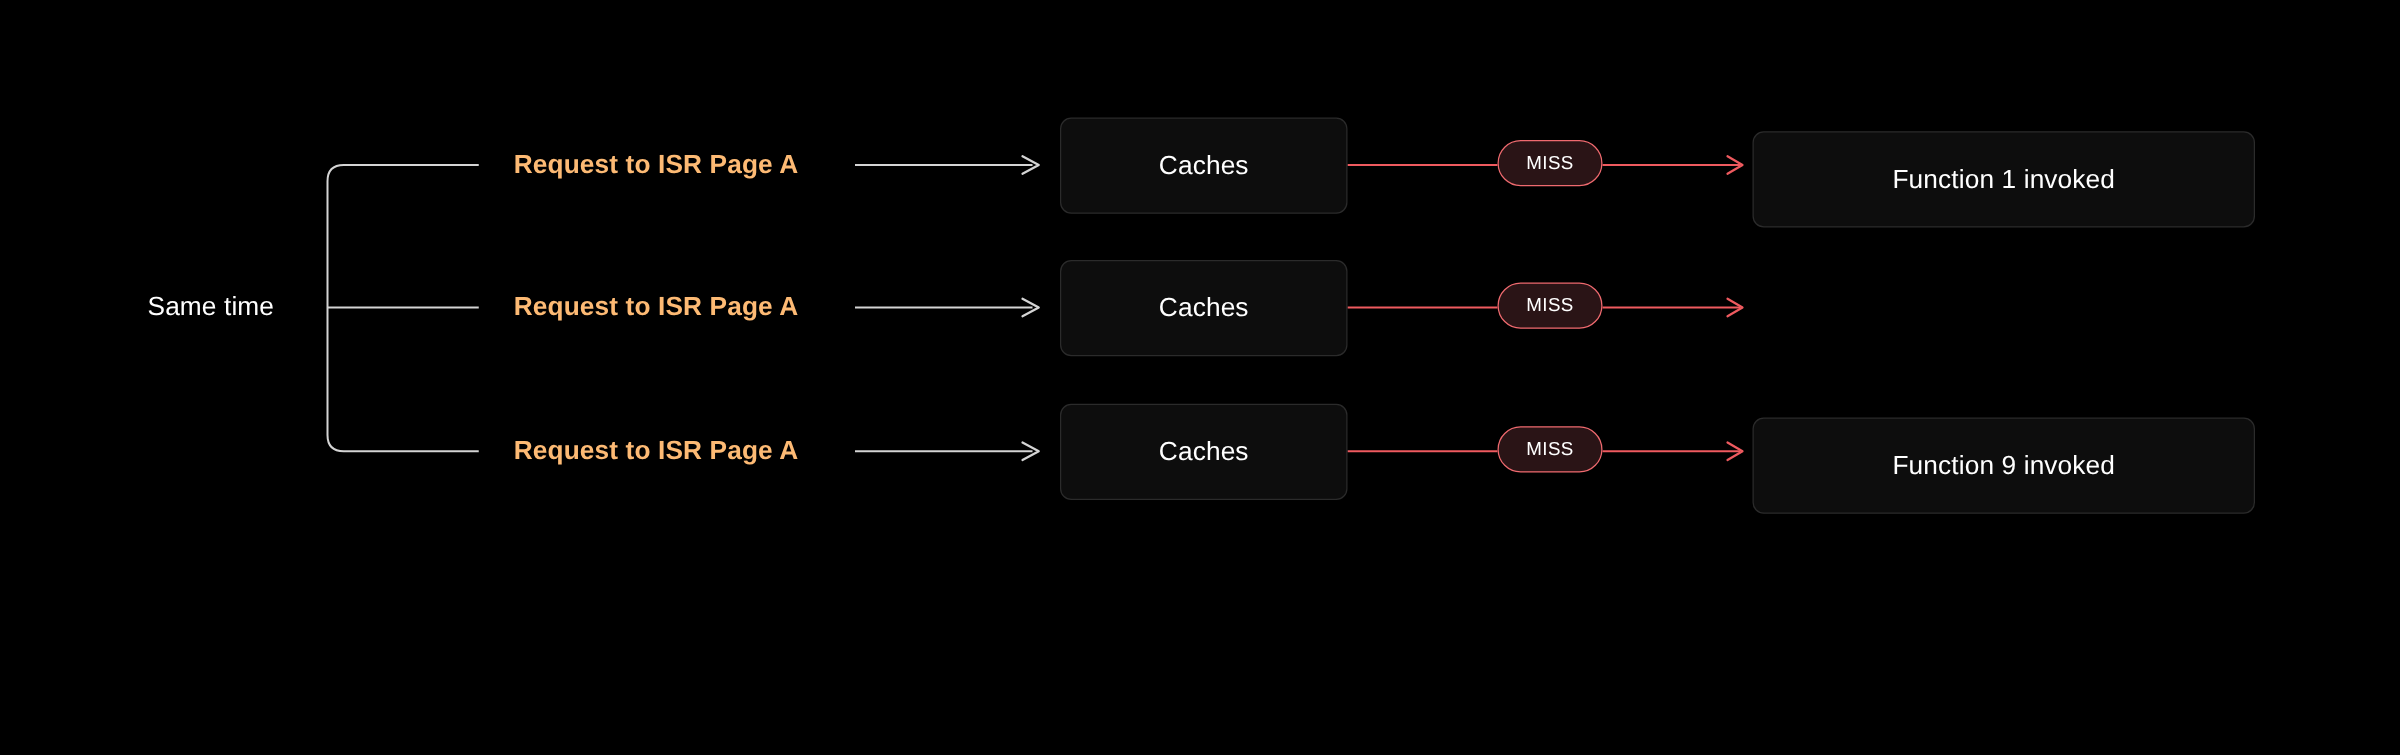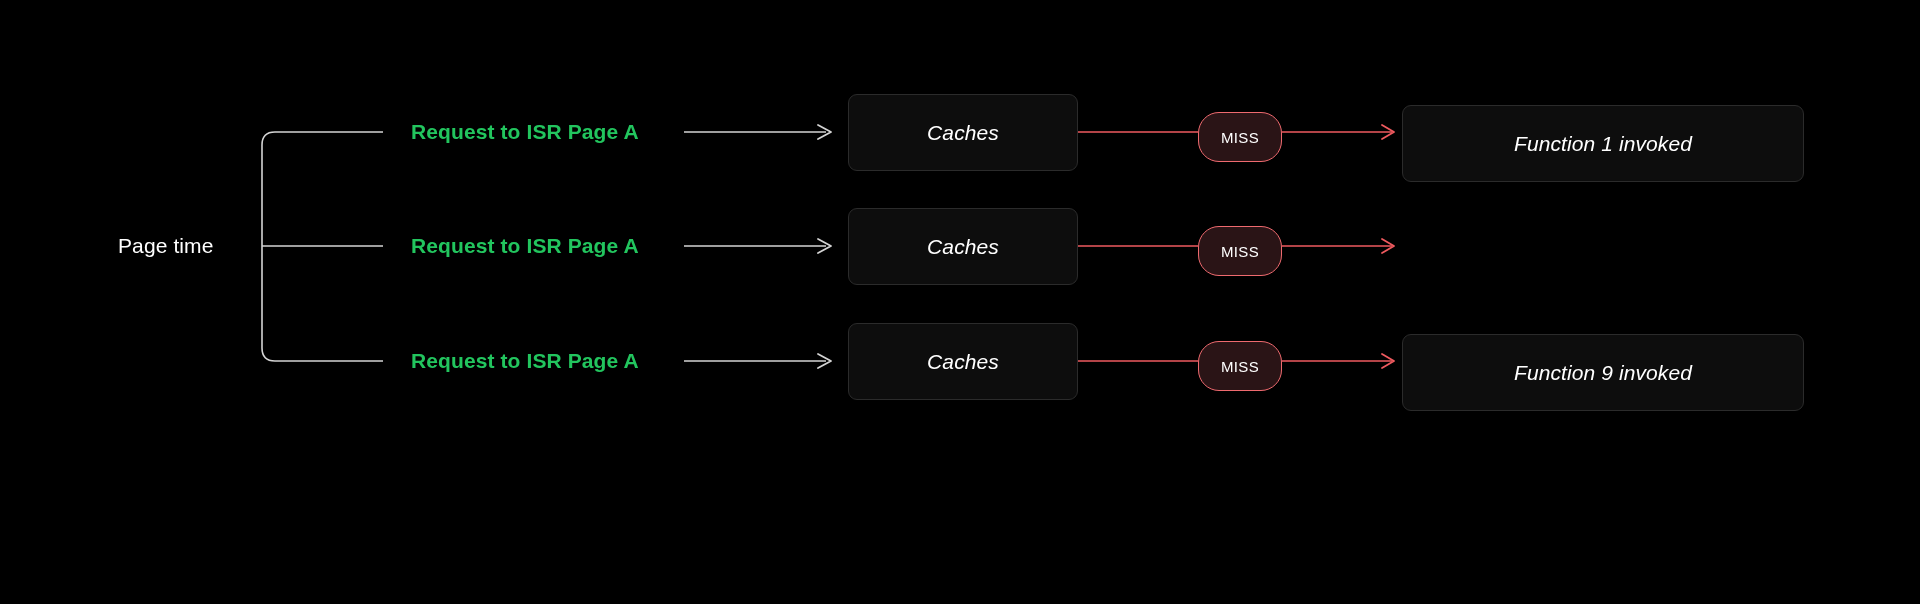--- a/index.html
+++ b/index.html
@@ -42,21 +42,21 @@
     font-size: 21px;
     font-weight: 400;
     letter-spacing: 0.1px;
     line-height: 28px;
     white-space: nowrap;
   }
 
   
   .request-label {
     position: absolute;
-    color: #22c55e;
+    color: #fdba74;
     font-size: 21px;
     font-weight: 700;
     letter-spacing: 0.1px;
     line-height: 28px;
     white-space: nowrap;
     left: 411px;
   }
 
   
   .node-box {
@@ -67,39 +67,38 @@
     border-radius: 9px;
     display: flex;
     align-items: center;
     justify-content: center;
     color: #ffffff;
     font-size: 21px;
     font-weight: 400;
     letter-spacing: 0.1px;
     white-space: nowrap;
     height: 77px;
-    font-style: italic;
   }
   .node-box.caches {
     left: 848px;
     width: 230px;
   }
   .node-box.function {
     left: 1402px;
     width: 402px;
     margin-top: 11px;
   }
 
   
   .miss-badge {
     position: absolute;
     box-sizing: border-box;
     left: 1198px;
     width: 84px;
-    height: 50px;
+    height: 37px;
     border: 1.4px solid #ef6a6f;
     border-radius: 21px;
     background: #2a1416;
     display: flex;
     align-items: center;
     justify-content: center;
     color: #ffffff;
     font-size: 15px;
     font-weight: 400;
     letter-spacing: 0.3px;
@@ -131,21 +130,21 @@
     <line x1="1282" y1="246" x2="1392" y2="246" stroke="#ef5a5f" stroke-width="1.6"></line>
     <polyline points="1382,239 1394,246 1382,253" fill="none" stroke="#ef5a5f" stroke-width="1.8" stroke-linecap="round" stroke-linejoin="round"></polyline>
 
     <line x1="684" y1="361" x2="826" y2="361" stroke="#d4d4d4" stroke-width="1.6"></line>
     <polyline points="818,354 831,361 818,368" fill="none" stroke="#d4d4d4" stroke-width="1.8" stroke-linecap="round" stroke-linejoin="round"></polyline>
     <line x1="1078" y1="361" x2="1198" y2="361" stroke="#ef5a5f" stroke-width="1.6"></line>
     <line x1="1282" y1="361" x2="1392" y2="361" stroke="#ef5a5f" stroke-width="1.6"></line>
     <polyline points="1382,354 1394,361 1382,368" fill="none" stroke="#ef5a5f" stroke-width="1.8" stroke-linecap="round" stroke-linejoin="round"></polyline>
   </svg>
 
-  <div class="same-time-label">Page time</div>
+  <div class="same-time-label">Same time</div>
 
   <div class="request-label" style="top:118px;">Request to ISR Page A</div>
 
   <div class="node-box caches" style="top:94px;">Caches</div>
 
   <div class="miss-badge" style="top:112px;">MISS</div>
 
   <div class="node-box function" style="top:94px;">Function 1 invoked</div>
 
   <div class="request-label" style="top:232px;">Request to ISR Page A</div>

